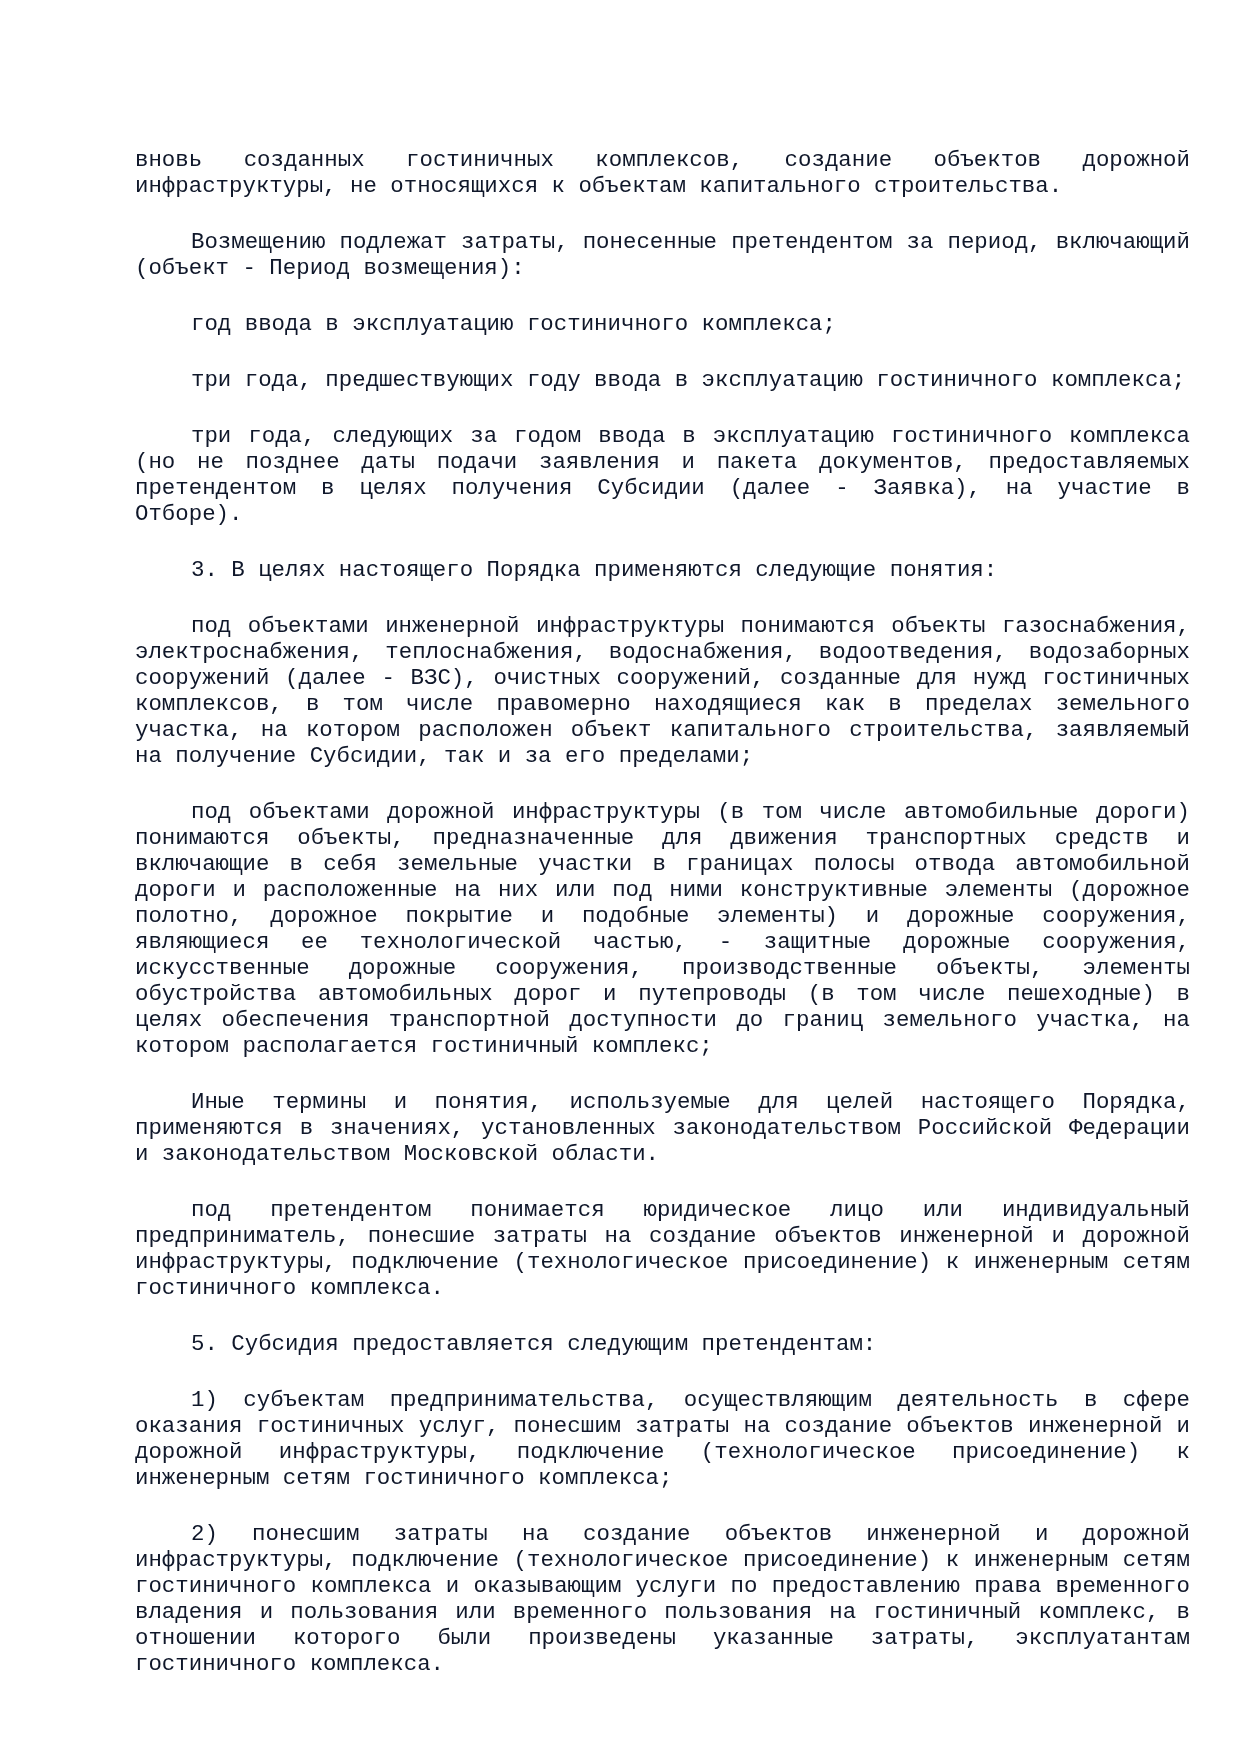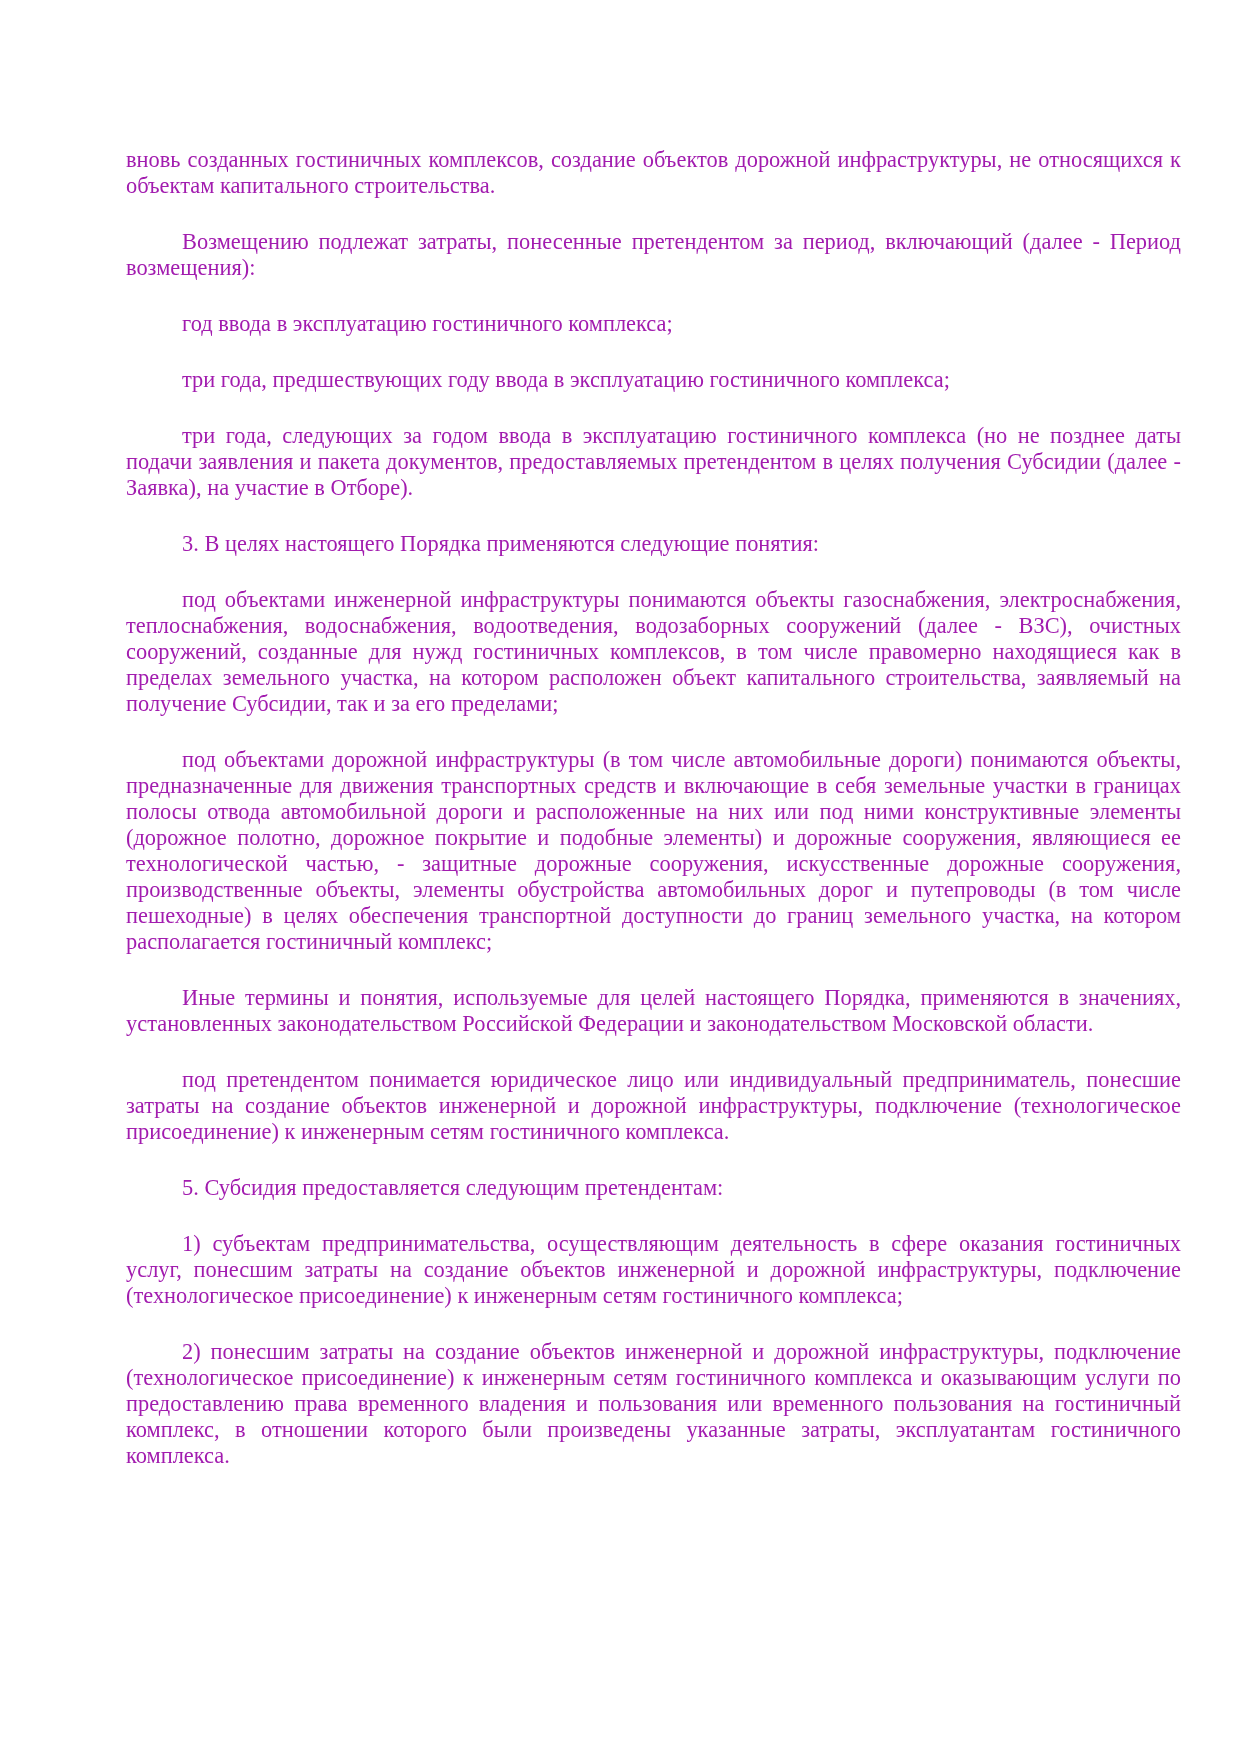--- a/index.html
+++ b/index.html
@@ -1,30 +1,30 @@
 <!DOCTYPE html>
 <html><head>
 <meta charset="utf-8">
 <style>
   html, body { margin: 0; padding: 0; background: #ffffff; }
   body { width: 1240px; height: 1754px; position: relative; overflow: hidden; }
   .page {
-    position: absolute; left: 126px; top: 147px; width: 1055px;
-    font-family: Liberation Serif, serif; font-size: 22.4px; line-height: 26px;
-    color: #a21caf;
+    position: absolute; left: 135px; top: 147px; width: 1055px;
+    font-family: Liberation Mono, monospace; font-size: 22.4px; line-height: 26px;
+    color: #0f172a;
   }
   .page p { margin: 0 0 30px 0; text-align: justify; }
   .page p.indent { text-indent: 56px; }
 </style>
 </head>
 <body>
 
 <div class="page">
   <p>вновь созданных гостиничных комплексов, создание объектов дорожной инфраструктуры, не относящихся к объектам капитального строительства.</p>
-  <p class="indent">Возмещению подлежат затраты, понесенные претендентом за период, включающий (далее - Период возмещения):</p>
+  <p class="indent">Возмещению подлежат затраты, понесенные претендентом за период, включающий (объект - Период возмещения):</p>
   <p class="indent">год ввода в эксплуатацию гостиничного комплекса;</p>
   <p class="indent">три года, предшествующих году ввода в эксплуатацию гостиничного комплекса;</p>
   <p class="indent">три года, следующих за годом ввода в эксплуатацию гостиничного комплекса (но не позднее даты подачи заявления и пакета документов, предоставляемых претендентом в целях получения Субсидии (далее - Заявка), на участие в Отборе).</p>
   <p class="indent">3. В целях настоящего Порядка применяются следующие понятия:</p>
   <p class="indent">под объектами инженерной инфраструктуры понимаются объекты газоснабжения, электроснабжения, теплоснабжения, водоснабжения, водоотведения, водозаборных сооружений (далее - ВЗС), очистных сооружений, созданные для нужд гостиничных комплексов, в том числе правомерно находящиеся как в пределах земельного участка, на котором расположен объект капитального строительства, заявляемый на получение Субсидии, так и за его пределами;</p>
   <p class="indent">под объектами дорожной инфраструктуры (в том числе автомобильные дороги) понимаются объекты, предназначенные для движения транспортных средств и включающие в себя земельные участки в границах полосы отвода автомобильной дороги и расположенные на них или под ними конструктивные элементы (дорожное полотно, дорожное покрытие и подобные элементы) и дорожные сооружения, являющиеся ее технологической частью, - защитные дорожные сооружения, искусственные дорожные сооружения, производственные объекты, элементы обустройства автомобильных дорог и путепроводы (в том числе пешеходные) в целях обеспечения транспортной доступности до границ земельного участка, на котором располагается гостиничный комплекс;</p>
   <p class="indent">Иные термины и понятия, используемые для целей настоящего Порядка, применяются в значениях, установленных законодательством Российской Федерации и законодательством Московской области.</p>
   <p class="indent">под претендентом понимается юридическое лицо или индивидуальный предприниматель, понесшие затраты на создание объектов инженерной и дорожной инфраструктуры, подключение (технологическое присоединение) к инженерным сетям гостиничного комплекса.</p>
   <p class="indent">5. Субсидия предоставляется следующим претендентам:</p>
   <p class="indent">1) субъектам предпринимательства, осуществляющим деятельность в сфере оказания гостиничных услуг, понесшим затраты на создание объектов инженерной и дорожной инфраструктуры, подключение (технологическое присоединение) к инженерным сетям гостиничного комплекса;</p>

